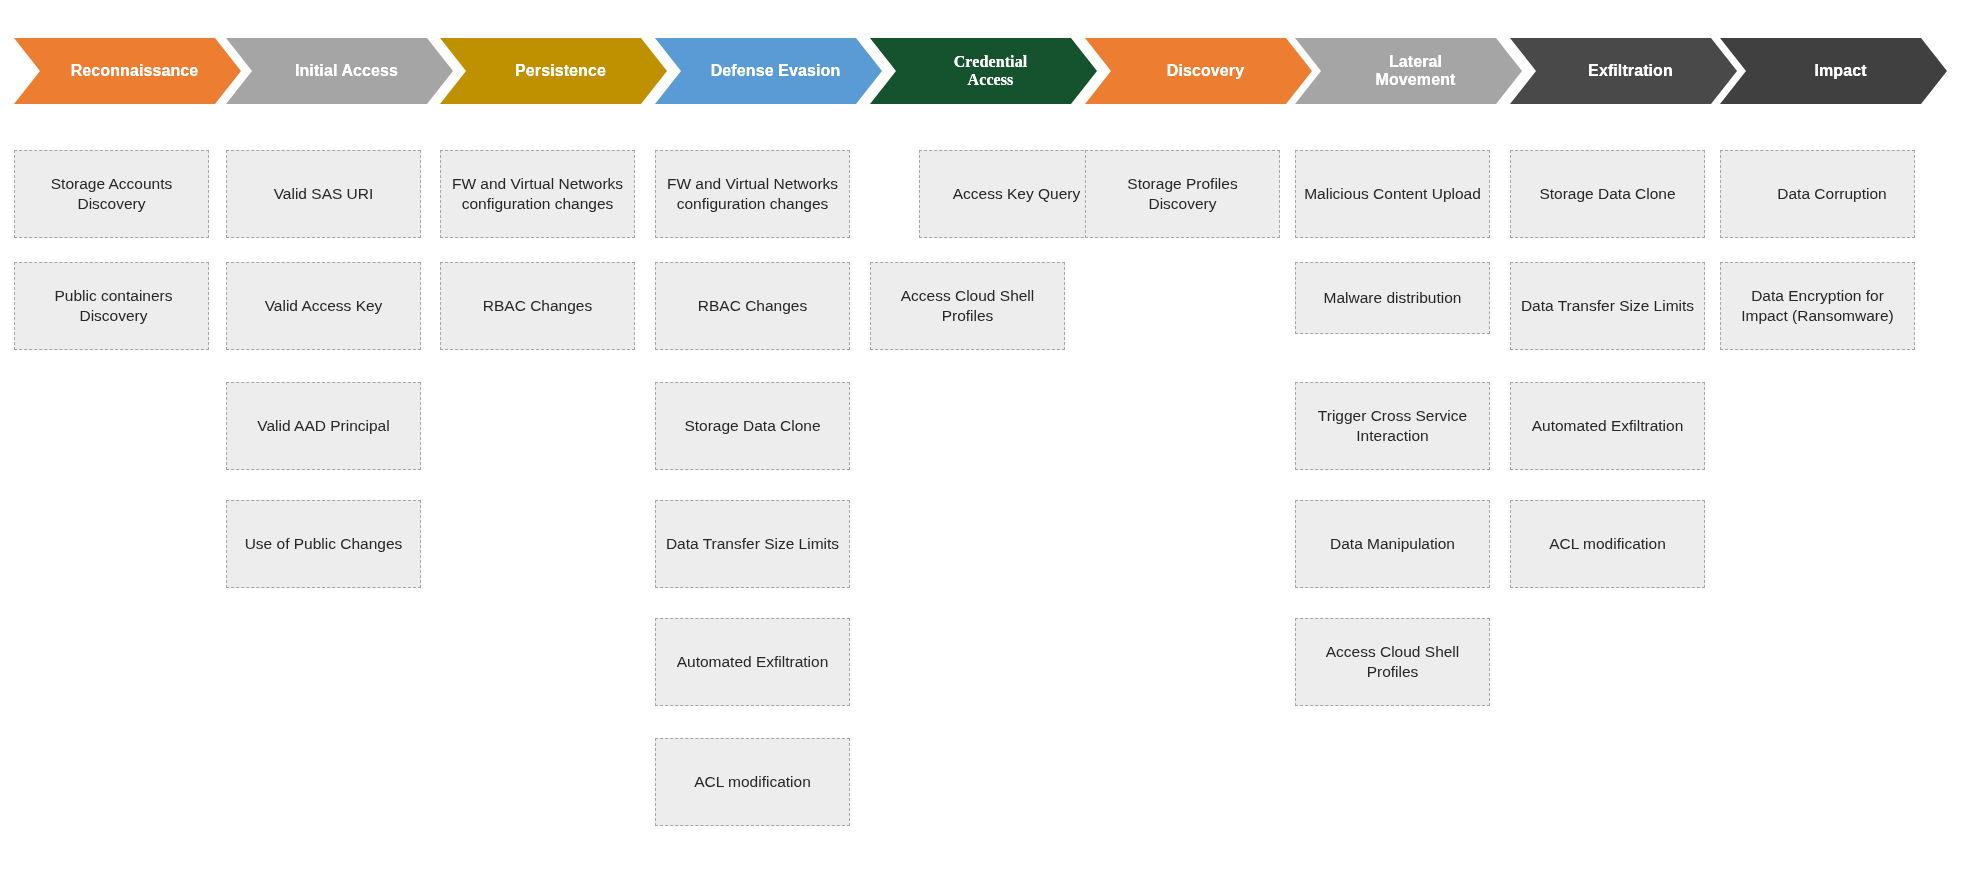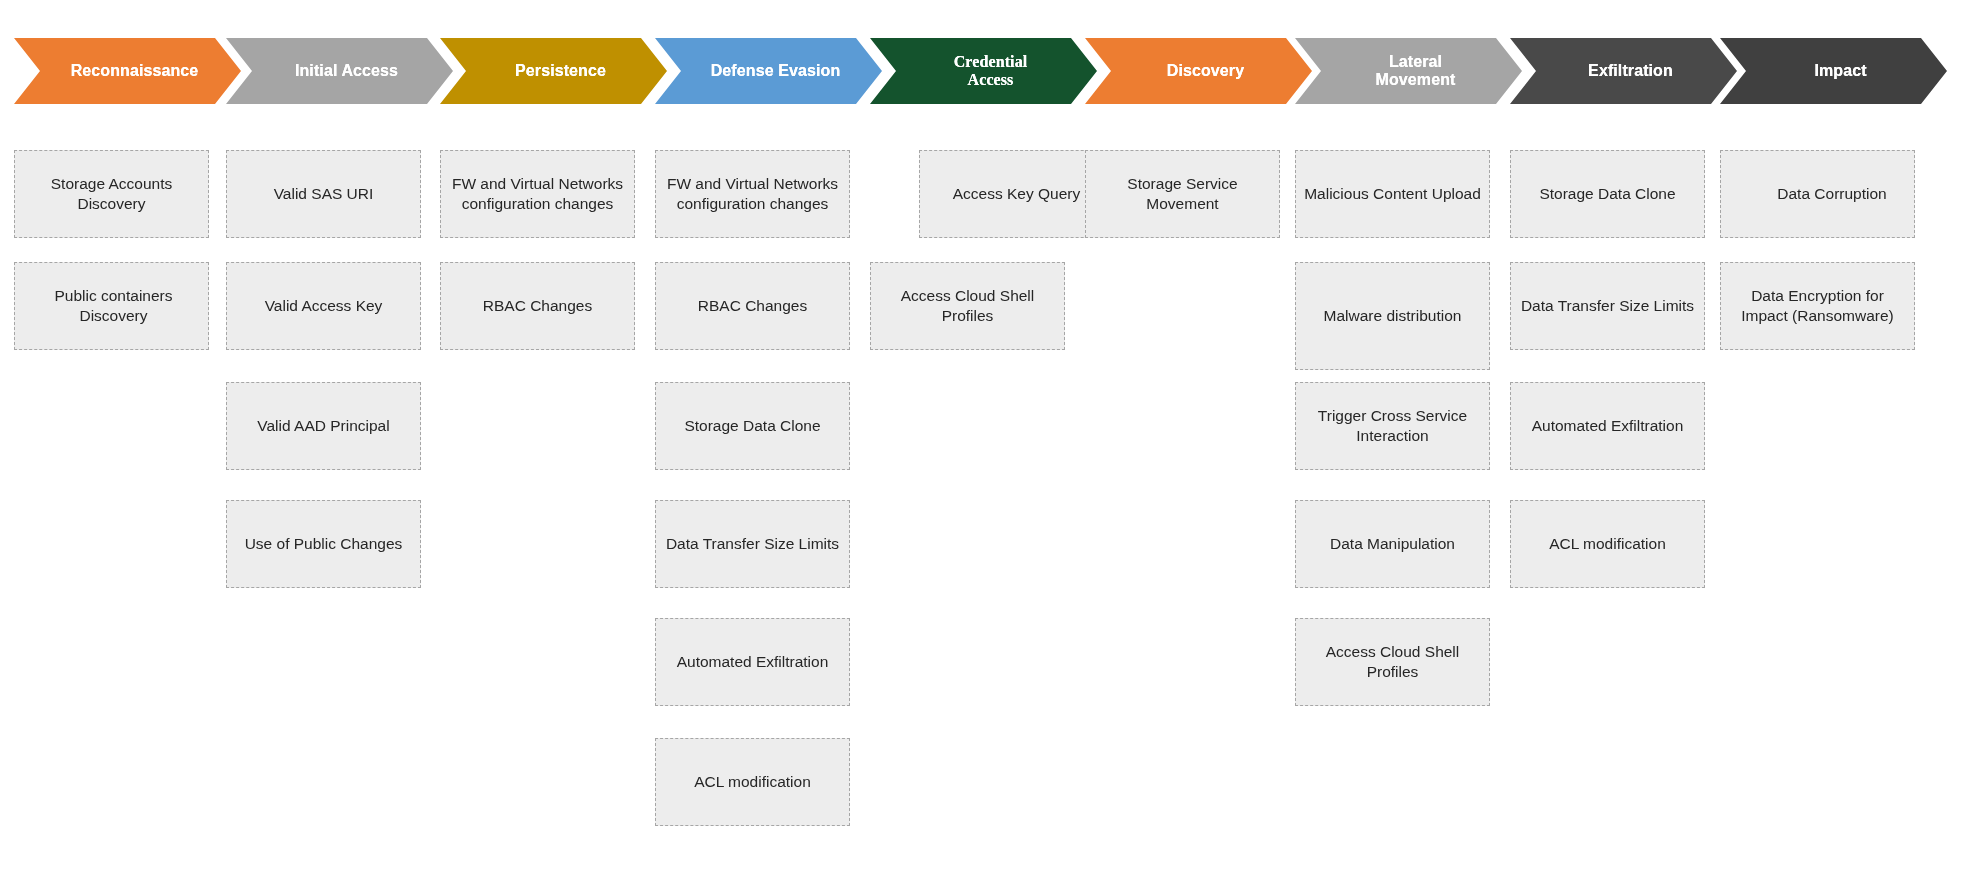--- a/index.html
+++ b/index.html
@@ -138,26 +138,26 @@
     <div class="cell" style="left: 655px; top: 738px; width: 195px; height: 88px;">
       <span>ACL modification</span>
     </div>
     <div class="cell" style="left: 919px; top: 150px; width: 195px; height: 88px;">
       <span>Access Key Query</span>
     </div>
     <div class="cell" style="left: 870px; top: 262px; width: 195px; height: 88px;">
       <span>Access Cloud Shell Profiles</span>
     </div>
     <div class="cell" style="left: 1085px; top: 150px; width: 195px; height: 88px;">
-      <span>Storage Service Movement</span>
+      <span>Storage Profiles Discovery</span>
     </div>
     <div class="cell" style="left: 1295px; top: 150px; width: 195px; height: 88px;">
       <span>Malicious Content Upload</span>
     </div>
-    <div class="cell" style="left: 1295px; top: 262px; width: 195px; height: 108px;">
+    <div class="cell" style="left: 1295px; top: 262px; width: 195px; height: 72px;">
       <span>Malware distribution</span>
     </div>
     <div class="cell" style="left: 1295px; top: 382px; width: 195px; height: 88px;">
       <span>Trigger Cross Service Interaction</span>
     </div>
     <div class="cell" style="left: 1295px; top: 500px; width: 195px; height: 88px;">
       <span>Data Manipulation</span>
     </div>
     <div class="cell" style="left: 1295px; top: 618px; width: 195px; height: 88px;">
       <span>Access Cloud Shell Profiles</span>

